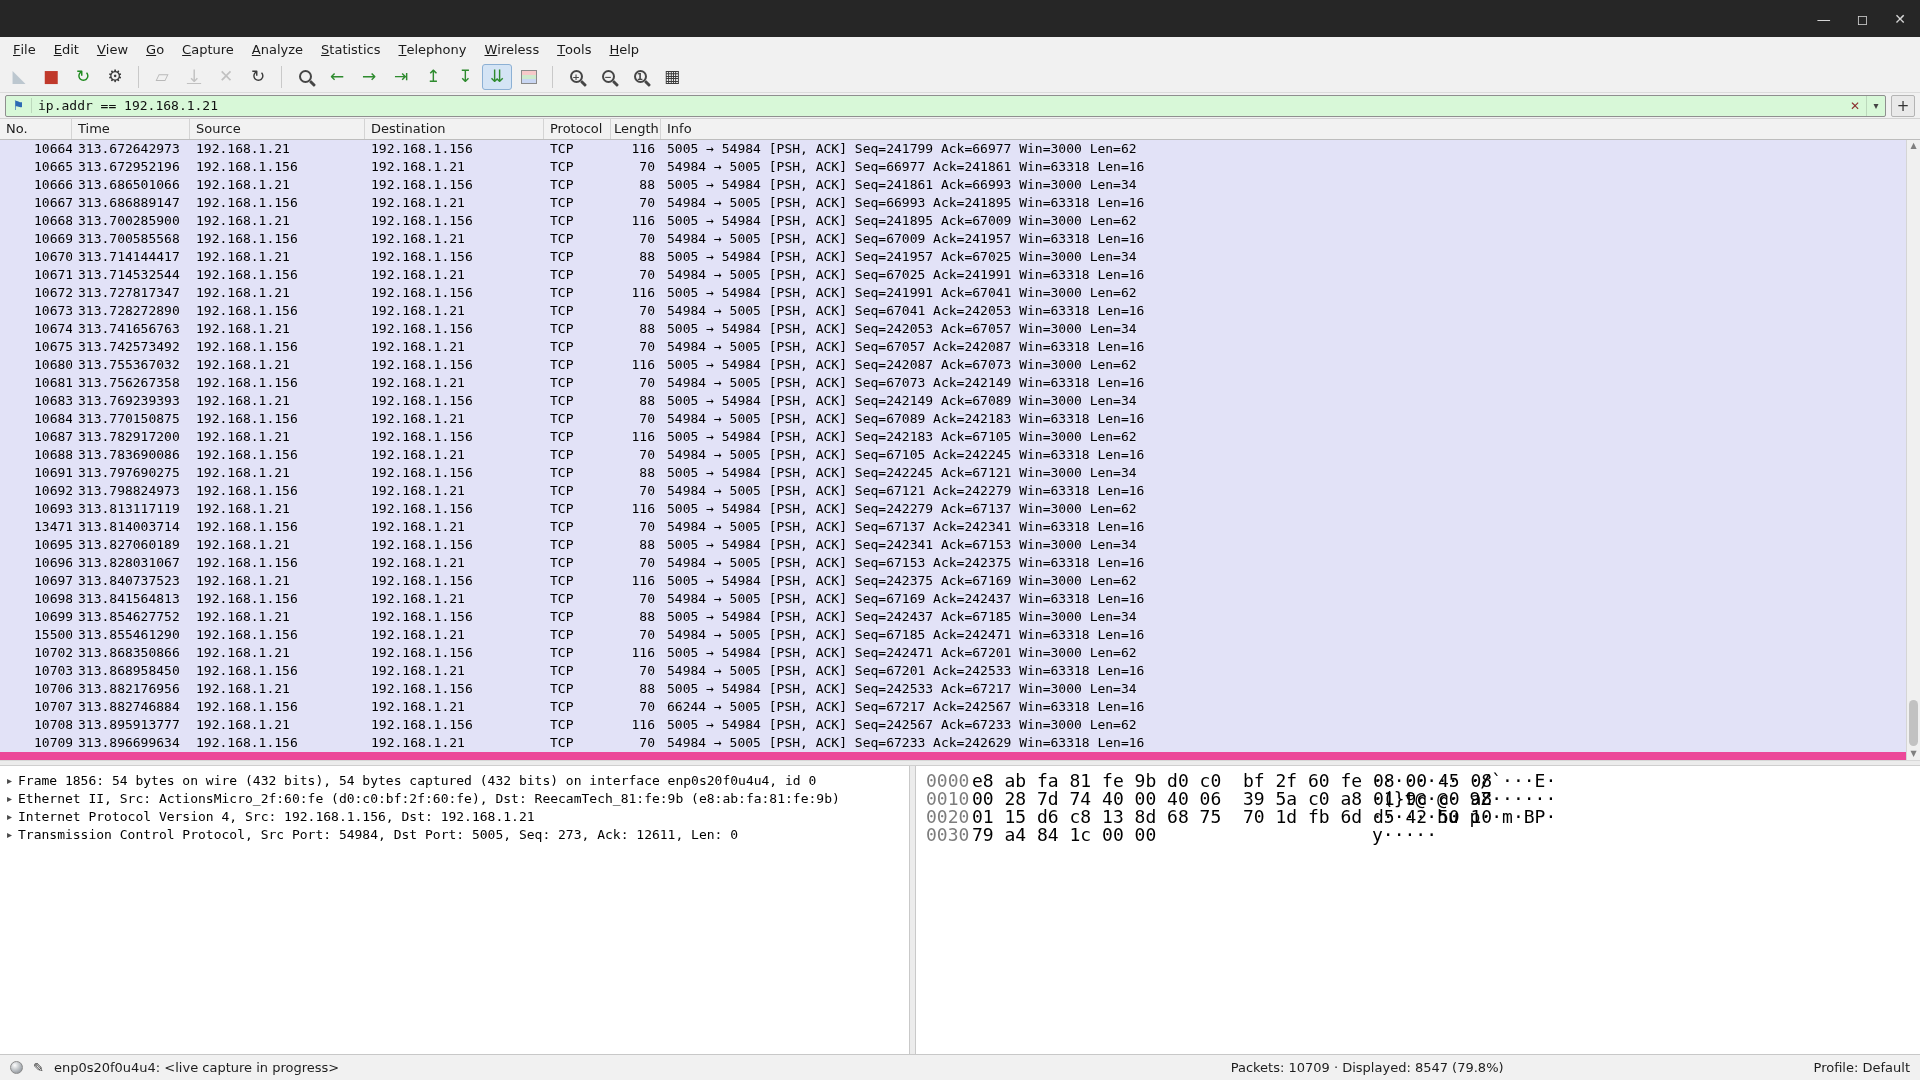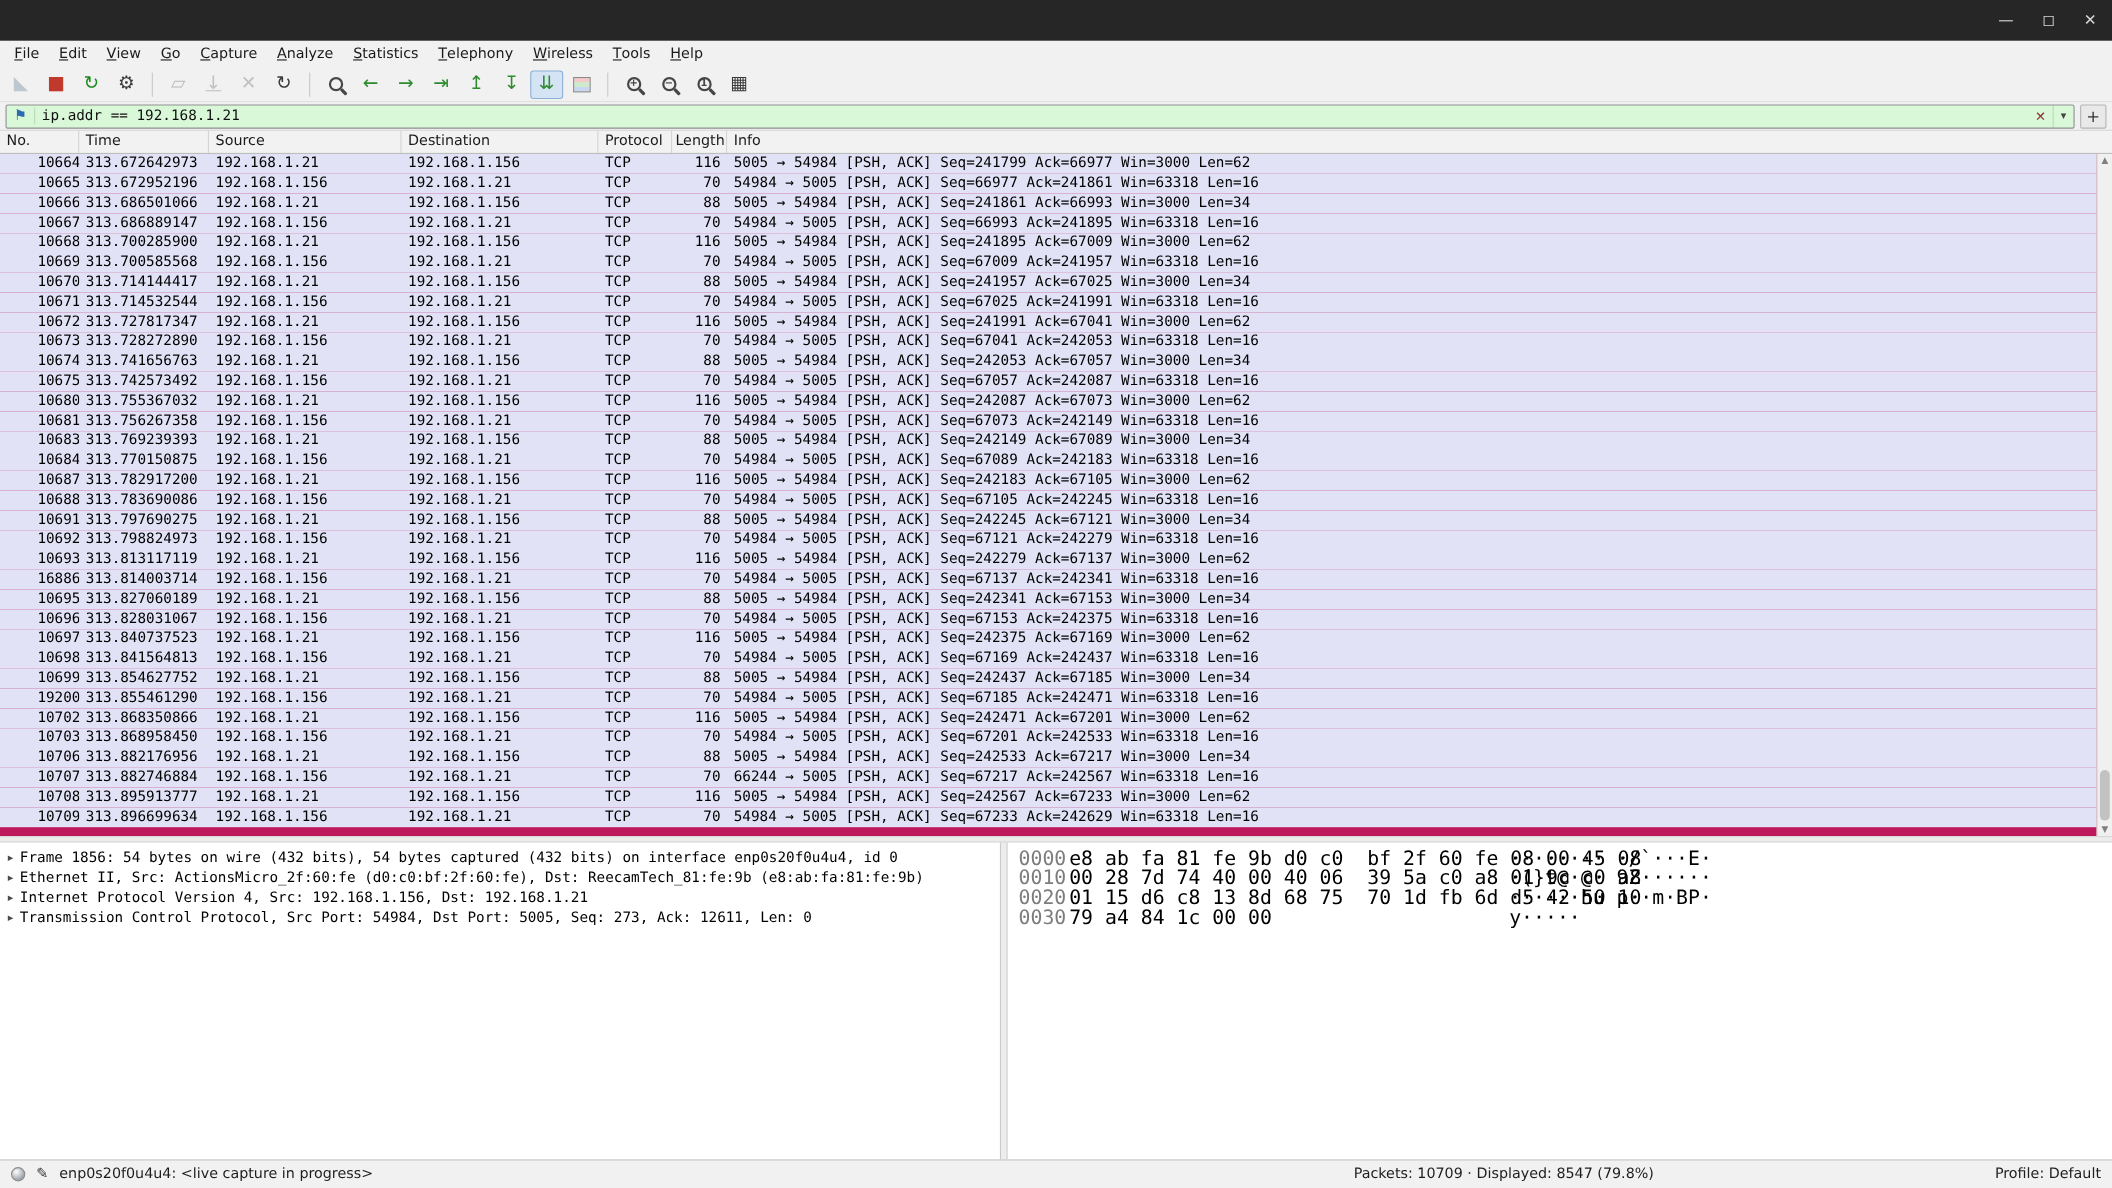--- a/index.html
+++ b/index.html
@@ -40,21 +40,21 @@
   .fb-text { flex:1; padding-left:6px; font-family:"DejaVu Sans Mono",monospace; font-size:13px; color:#101010; }
   .fb-clear { width:22px; text-align:center; color:#8b2f2f; font-size:12px; }
   .fb-caret { width:19px; height:100%; display:flex; align-items:center; justify-content:center; color:#444; font-size:10px; border-left:1px solid rgba(0,0,0,.13); }
   .filter-add { width:24px; height:22px; border:1px solid #b4b4b4; background:#e9e9e9; border-radius:2px;
                 display:flex; align-items:center; justify-content:center; font-size:15px; color:#333; }
 
   
   .packet-area { flex:1; display:flex; flex-direction:column; position:relative; background:#ffffff; min-height:0; }
   .pl-header { flex:0 0 21px; display:flex; background:#f2f2f2; border-bottom:1px solid #bdbdbd; padding-right:25px; }
   .plh { font-size:13px; line-height:20px; color:#1a1a1a; border-right:1px solid #d4d4d4; padding-left:6px; overflow:hidden; white-space:nowrap; }
-  .pl-body { flex:1; overflow:hidden; background:#be185d; }
+  .pl-body { flex:1; overflow:hidden; background:#ec4899; }
   .pl-row { display:flex; height:18px; margin-right:14px; background:var(--tcp-row,#e2e2f7); }
   .plc { font-family:"DejaVu Sans Mono",monospace; font-size:13px; line-height:18px; color:#000; white-space:pre; overflow:hidden; padding-left:6px; }
   .cn { width:72px; }
   .plc.cn { padding-left:34px; }
   .ct { width:118px; }
   .cs { width:175px; }
   .cd { width:179px; }
   .cp { width:67px; }
   .cl { width:50px; }
   .plh.cl { padding-left:3px; }
@@ -392,21 +392,21 @@
         <div class="pl-row">
           <span class="plc cn">10693</span>
           <span class="plc ct">313.813117119</span>
           <span class="plc cs">192.168.1.21</span>
           <span class="plc cd">192.168.1.156</span>
           <span class="plc cp">TCP</span>
           <span class="plc cl">116</span>
           <span class="plc ci">5005 → 54984 [PSH, ACK] Seq=242279 Ack=67137 Win=3000 Len=62</span>
         </div>
         <div class="pl-row">
-          <span class="plc cn">16886</span>
+          <span class="plc cn">13471</span>
           <span class="plc ct">313.814003714</span>
           <span class="plc cs">192.168.1.156</span>
           <span class="plc cd">192.168.1.21</span>
           <span class="plc cp">TCP</span>
           <span class="plc cl">70</span>
           <span class="plc ci">54984 → 5005 [PSH, ACK] Seq=67137 Ack=242341 Win=63318 Len=16</span>
         </div>
         <div class="pl-row">
           <span class="plc cn">10695</span>
           <span class="plc ct">313.827060189</span>
@@ -446,21 +446,21 @@
         <div class="pl-row">
           <span class="plc cn">10699</span>
           <span class="plc ct">313.854627752</span>
           <span class="plc cs">192.168.1.21</span>
           <span class="plc cd">192.168.1.156</span>
           <span class="plc cp">TCP</span>
           <span class="plc cl">88</span>
           <span class="plc ci">5005 → 54984 [PSH, ACK] Seq=242437 Ack=67185 Win=3000 Len=34</span>
         </div>
         <div class="pl-row">
-          <span class="plc cn">19200</span>
+          <span class="plc cn">15500</span>
           <span class="plc ct">313.855461290</span>
           <span class="plc cs">192.168.1.156</span>
           <span class="plc cd">192.168.1.21</span>
           <span class="plc cp">TCP</span>
           <span class="plc cl">70</span>
           <span class="plc ci">54984 → 5005 [PSH, ACK] Seq=67185 Ack=242471 Win=63318 Len=16</span>
         </div>
         <div class="pl-row">
           <span class="plc cn">10702</span>
           <span class="plc ct">313.868350866</span>

